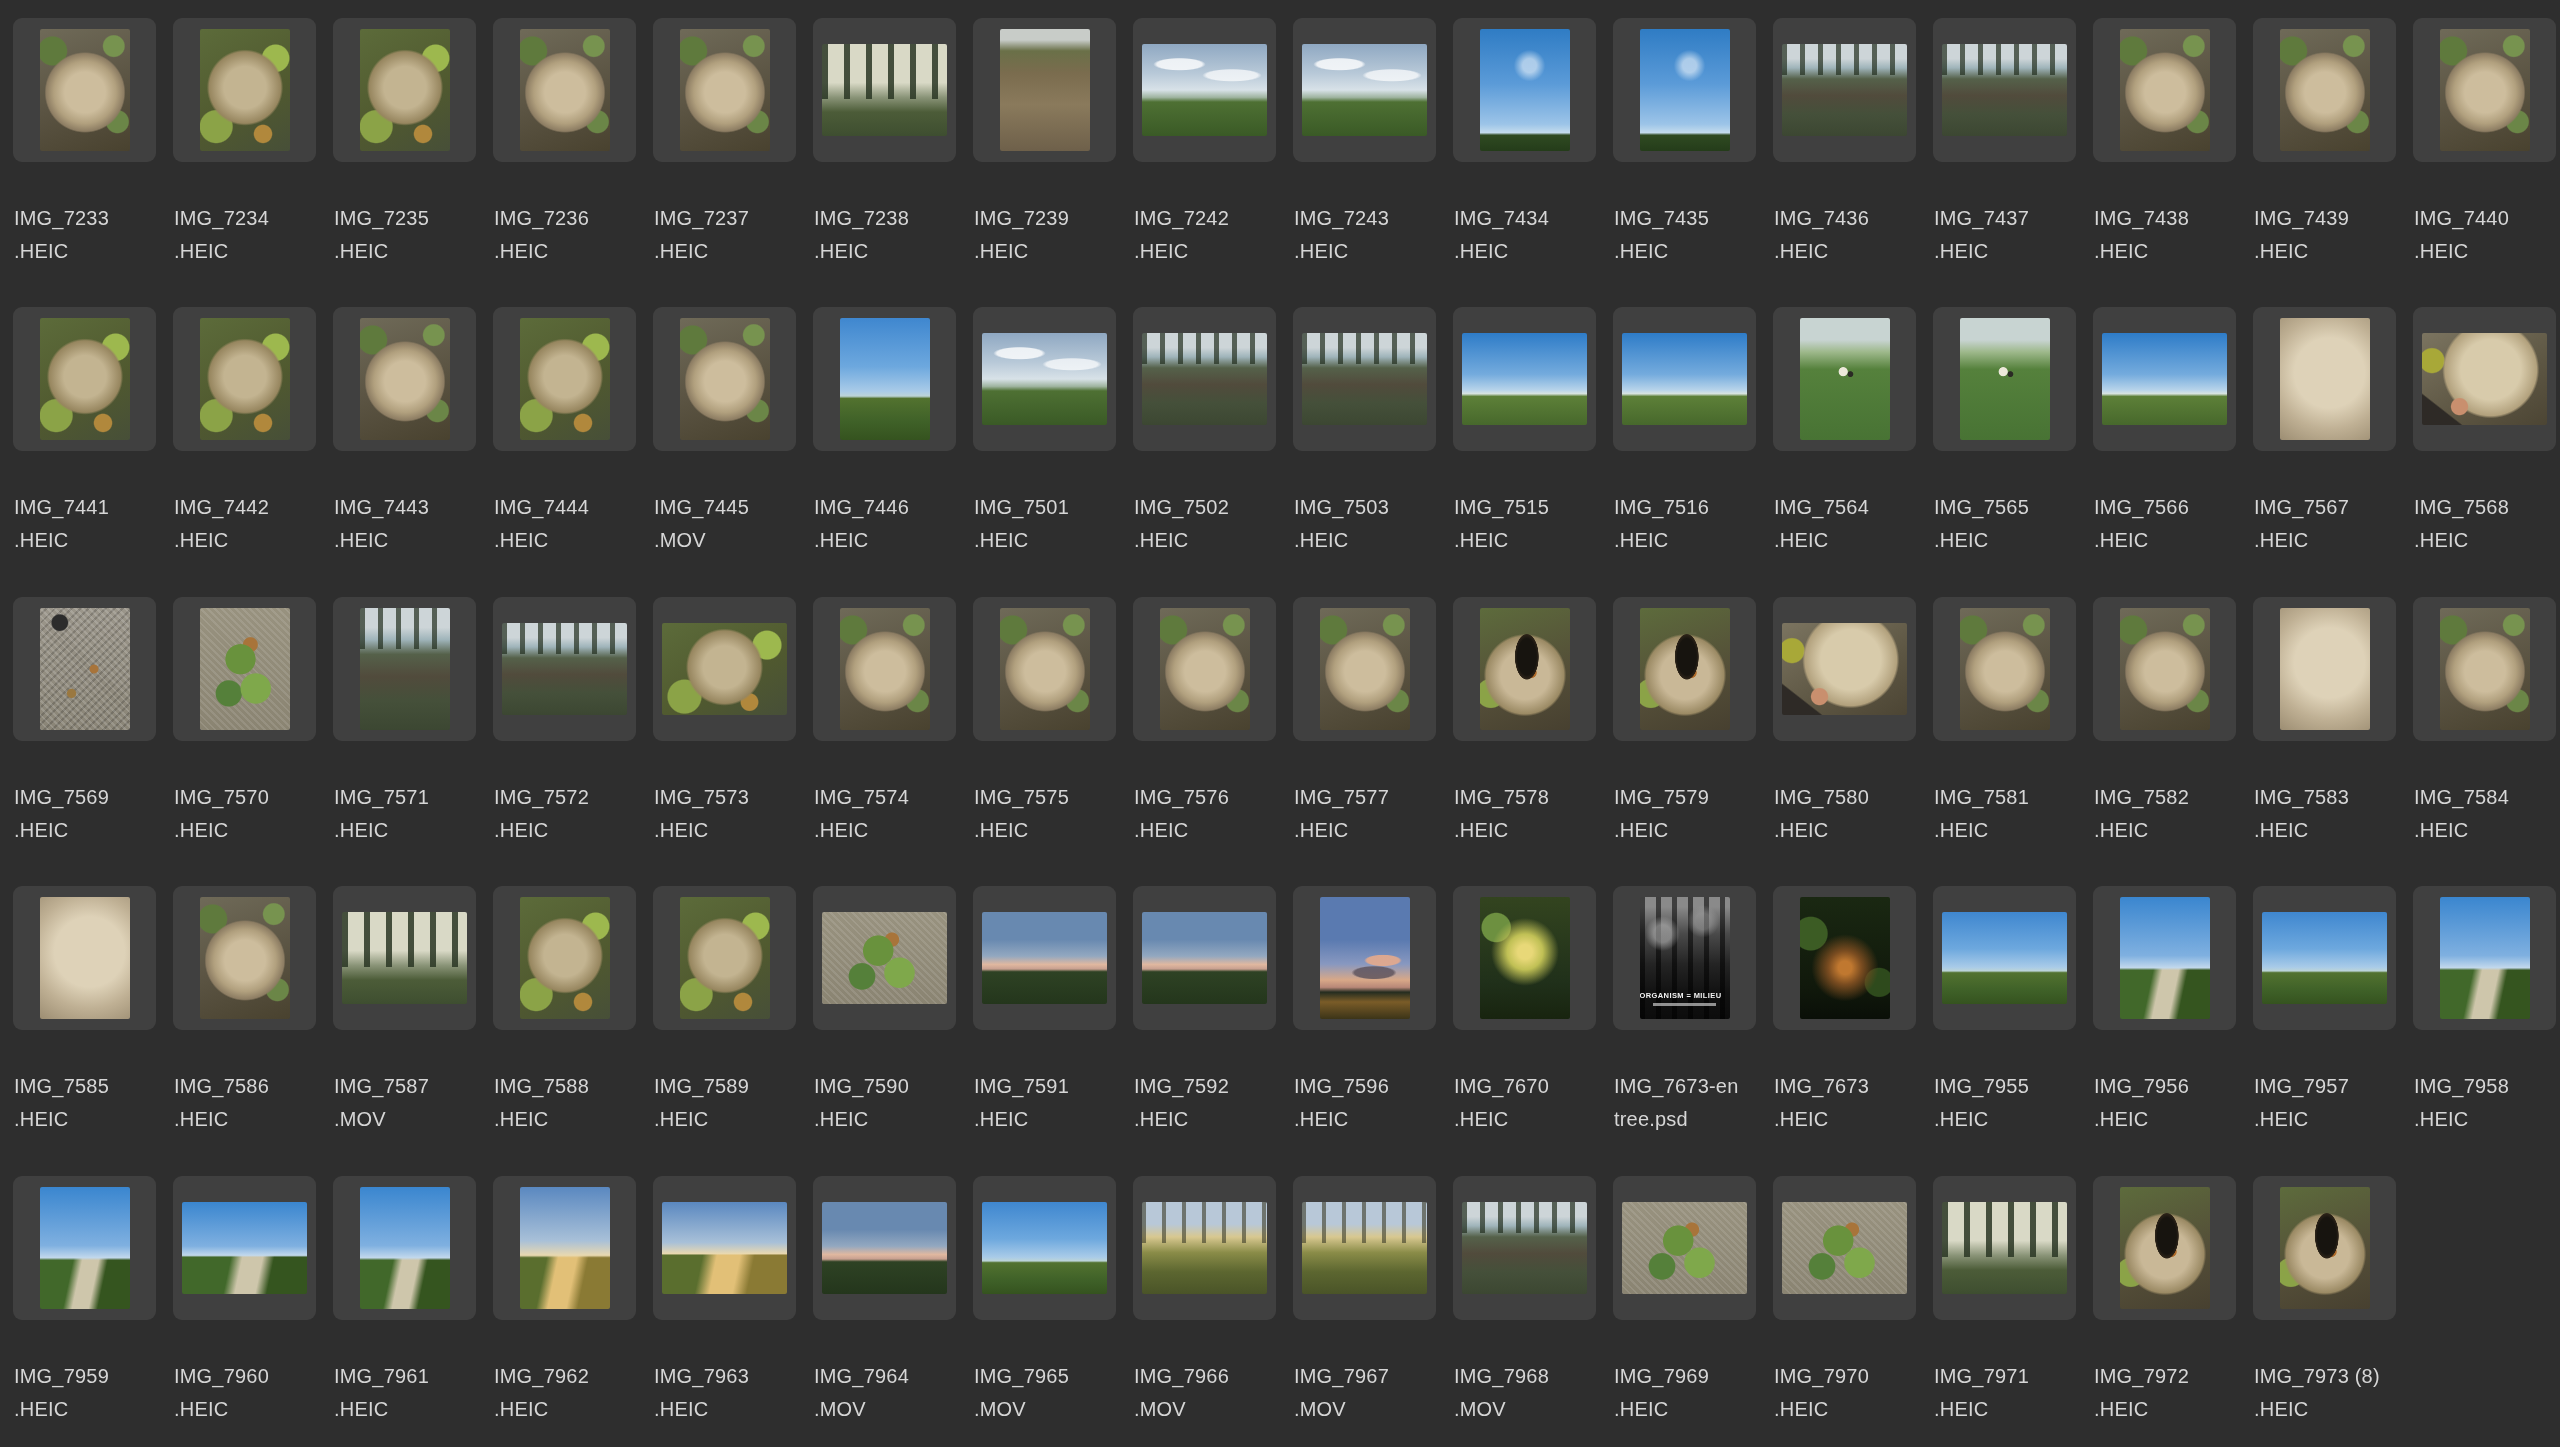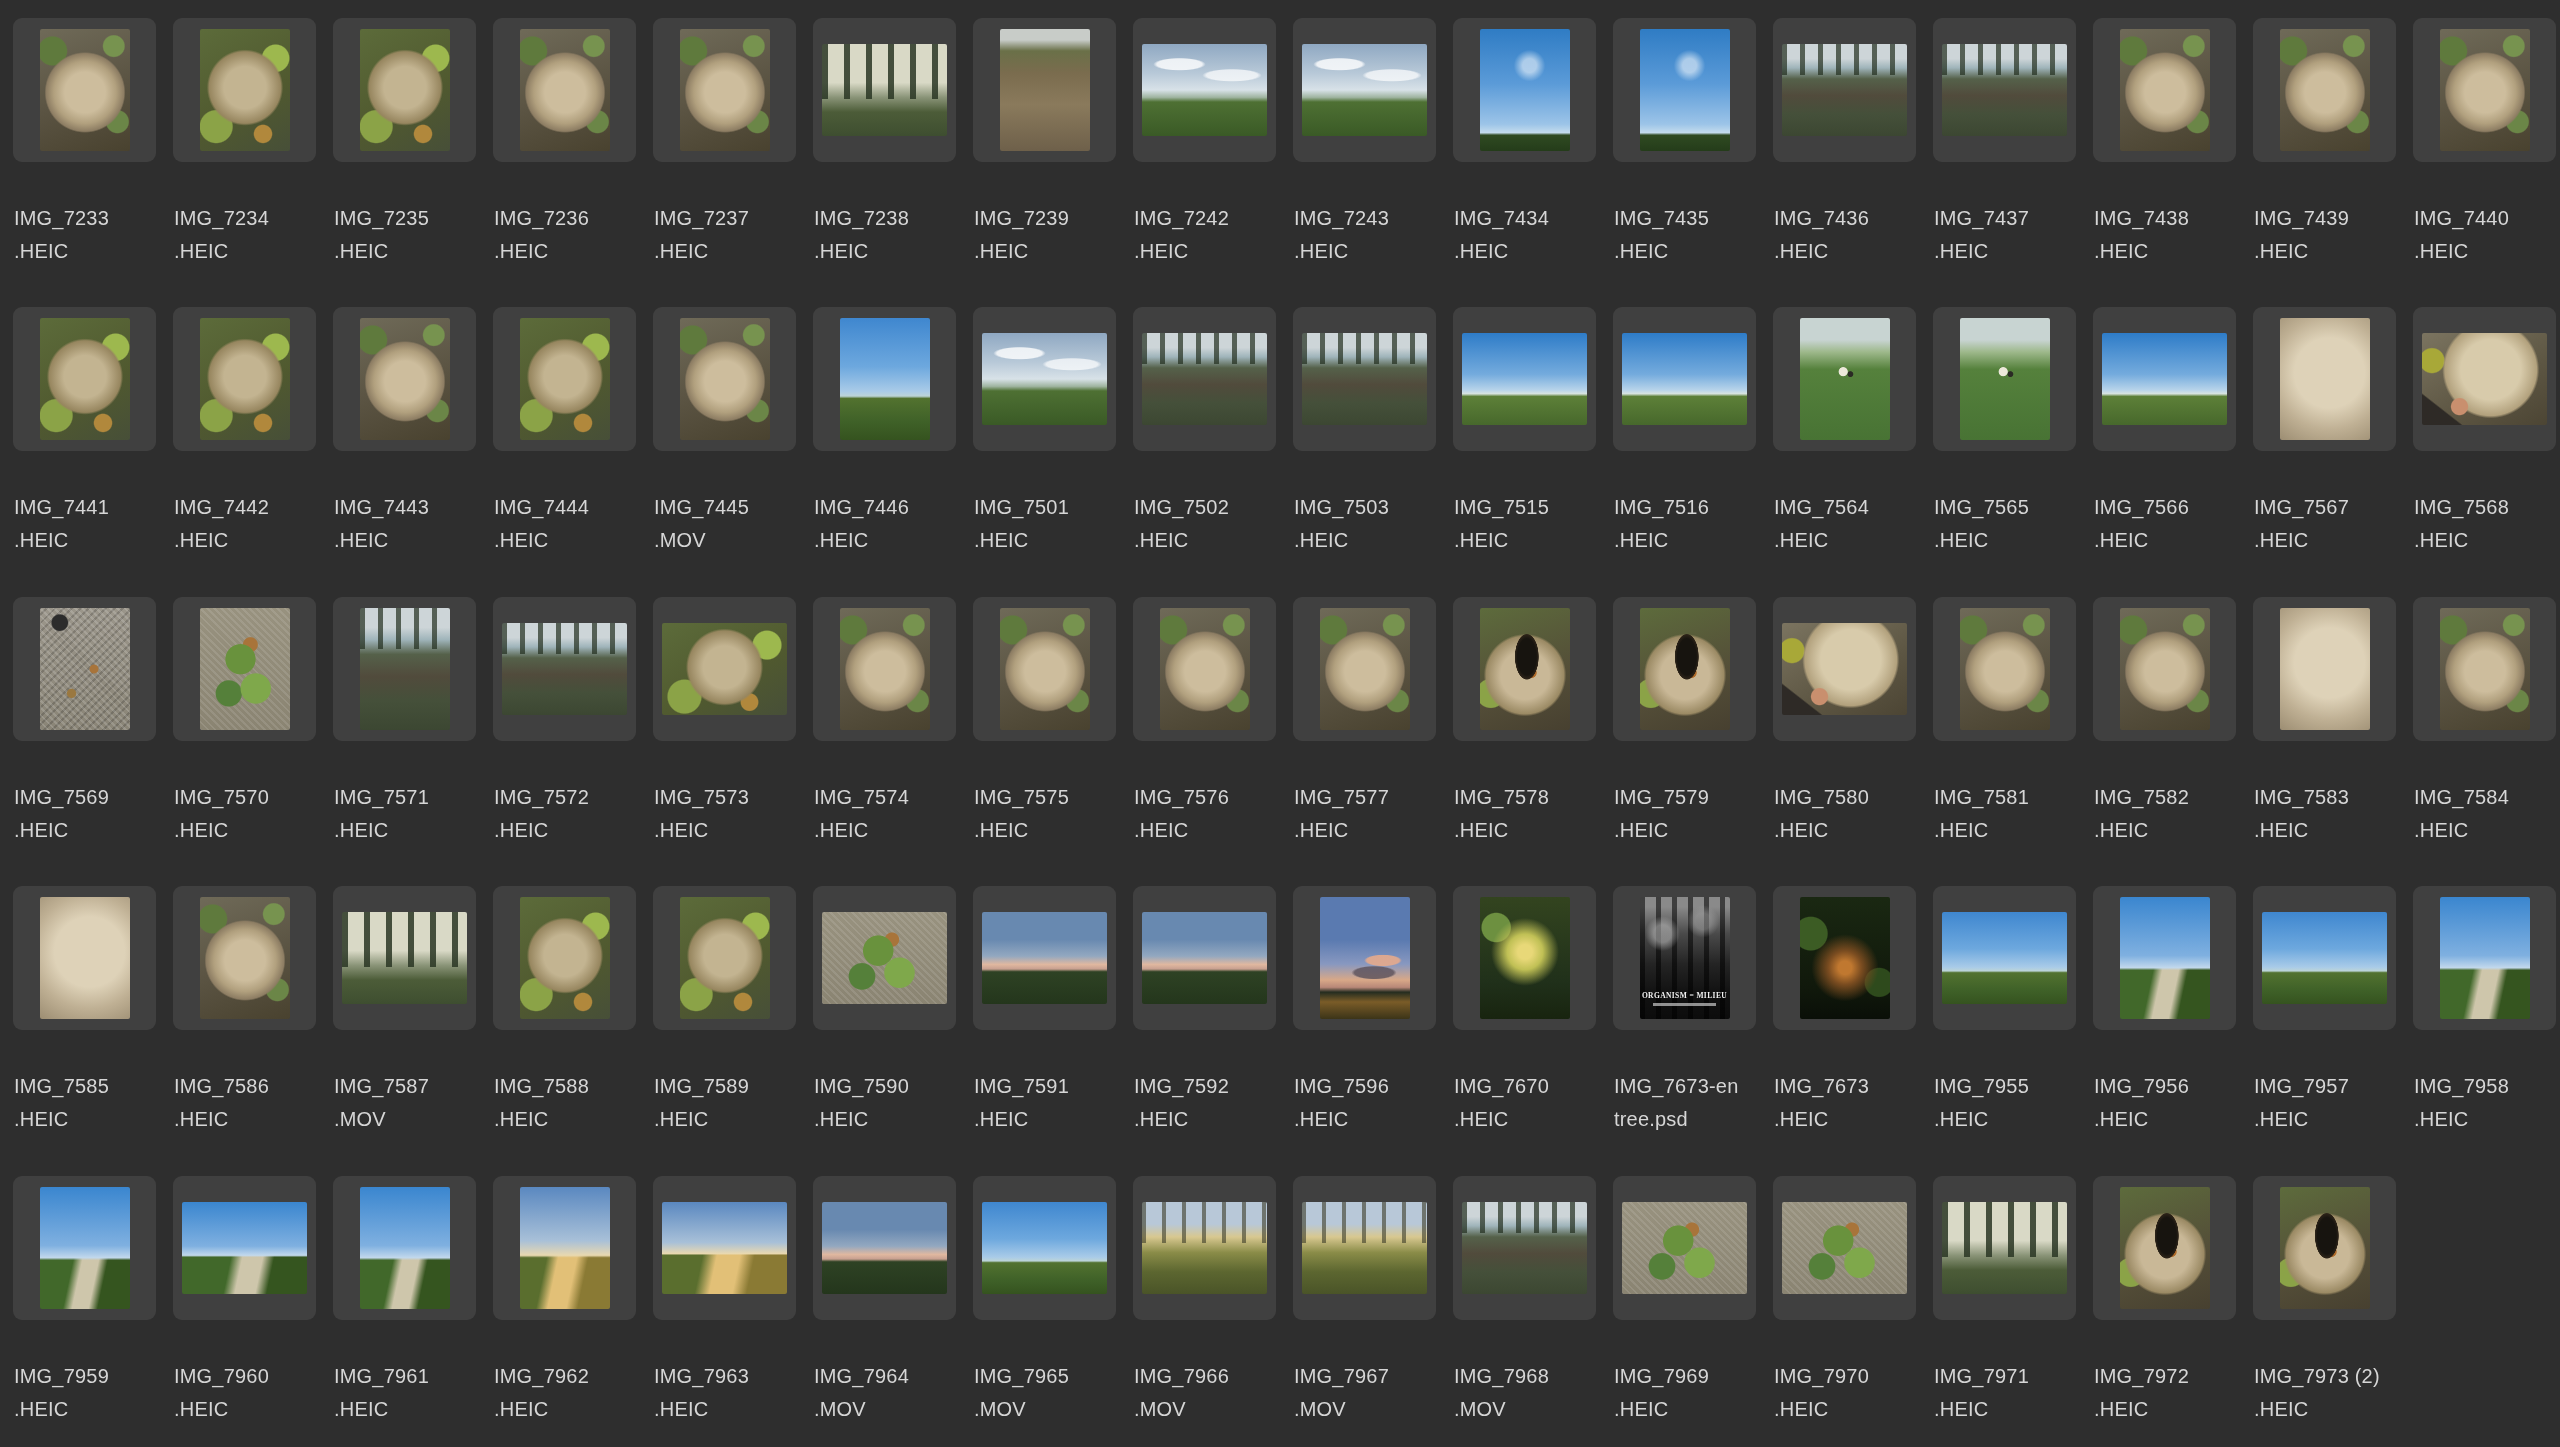--- a/index.html
+++ b/index.html
@@ -95,22 +95,22 @@
   .t-forest-dark{background:
     radial-gradient(circle at 50% 58%,#c07830 0 8%,#7a4c20 20%,rgba(0,0,0,0) 40%),
     radial-gradient(circle at 12% 30%,#3c5c24 0 14%,rgba(0,0,0,0) 15%),
     radial-gradient(circle at 88% 70%,#2e4a1c 0 12%,rgba(0,0,0,0) 13%),
     linear-gradient(180deg,#1a2812,#10180b 75%,#0a0f08);}
   .t-poster-bw{background:
     radial-gradient(circle at 25% 30%,rgba(200,200,200,.5) 0 8%,rgba(0,0,0,0) 16%),
     radial-gradient(circle at 70% 20%,rgba(170,170,170,.45) 0 7%,rgba(0,0,0,0) 14%),
     repeating-linear-gradient(90deg,rgba(0,0,0,.55) 0 5px,rgba(0,0,0,0) 5px 16px),
     linear-gradient(180deg,#8a8a8a 0 8%,#4a4a4a 30%,#242424 55%,#121212 78%,#0c0c0c 100%);}
-  .poster-title{position:absolute;left:0;right:0;bottom:16%;text-align:center;color:#f2f2f2;
-    font-size:7.5px;font-weight:bold;letter-spacing:.4px;font-family:Liberation Serif, serif;}
+  .poster-title{position:absolute;left:0;right:0;bottom:16%;color:#f2f2f2;
+    font-size:7.5px;font-weight:bold;letter-spacing:.4px;}
   .poster-sub{position:absolute;left:15%;right:15%;bottom:11%;height:3px;background:rgba(255,255,255,.55);}
   .t-path-sky{background:
     linear-gradient(180deg,#3a86cf 0,#7fb0e0 48%,#c2d8ec 58%,rgba(0,0,0,0) 60%),
     linear-gradient(102deg,#41682a 0 42%,#cec6ab 50% 64%,#35551f 72%),
     linear-gradient(180deg,#7fb0e0,#c2d8ec);}
   .t-path-sunset{background:
     linear-gradient(180deg,#5a88c0 0,#a8c0d8 44%,#e8d8b0 56%,rgba(0,0,0,0) 58%),
     linear-gradient(102deg,#5a6e2e 0 36%,#e2c077 46% 62%,#8a7a34 72%),
     linear-gradient(180deg,#a8c0d8,#e8d8b0);}
   .t-golden{background:
@@ -904,17 +904,17 @@
       <span>IMG_7972</span>
       <span>.HEIC</span>
     </div>
   </div>
 
   <div class="cell" title="IMG_7973 (1).HEIC">
     <div class="card">
       <div class="thumb t-stump-dog portrait"></div>
     </div>
     <div class="label">
-      <span>IMG_7973 (2)</span>
+      <span>IMG_7973 (8)</span>
       <span>.HEIC</span>
     </div>
   </div>
 </div>
 
 </body></html>

